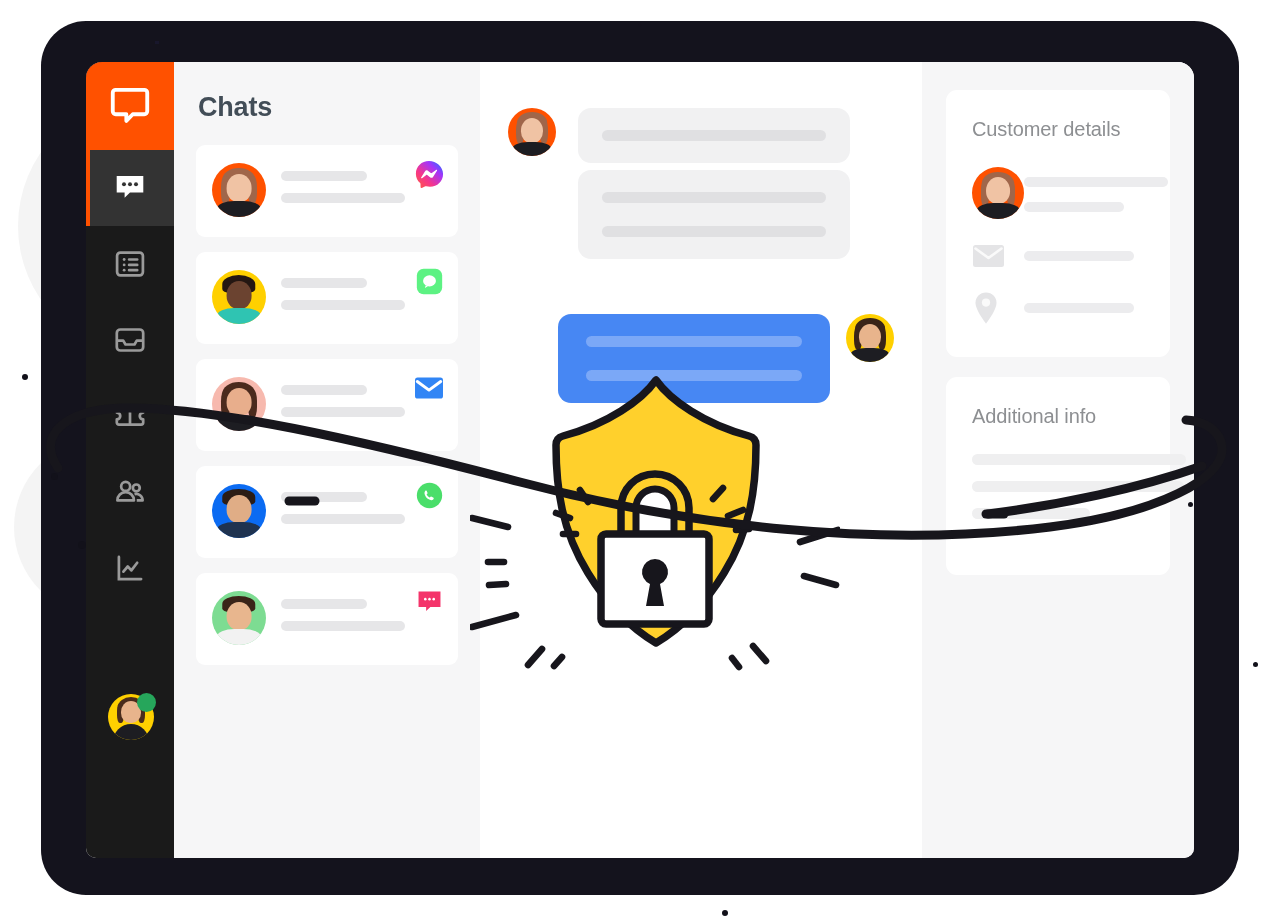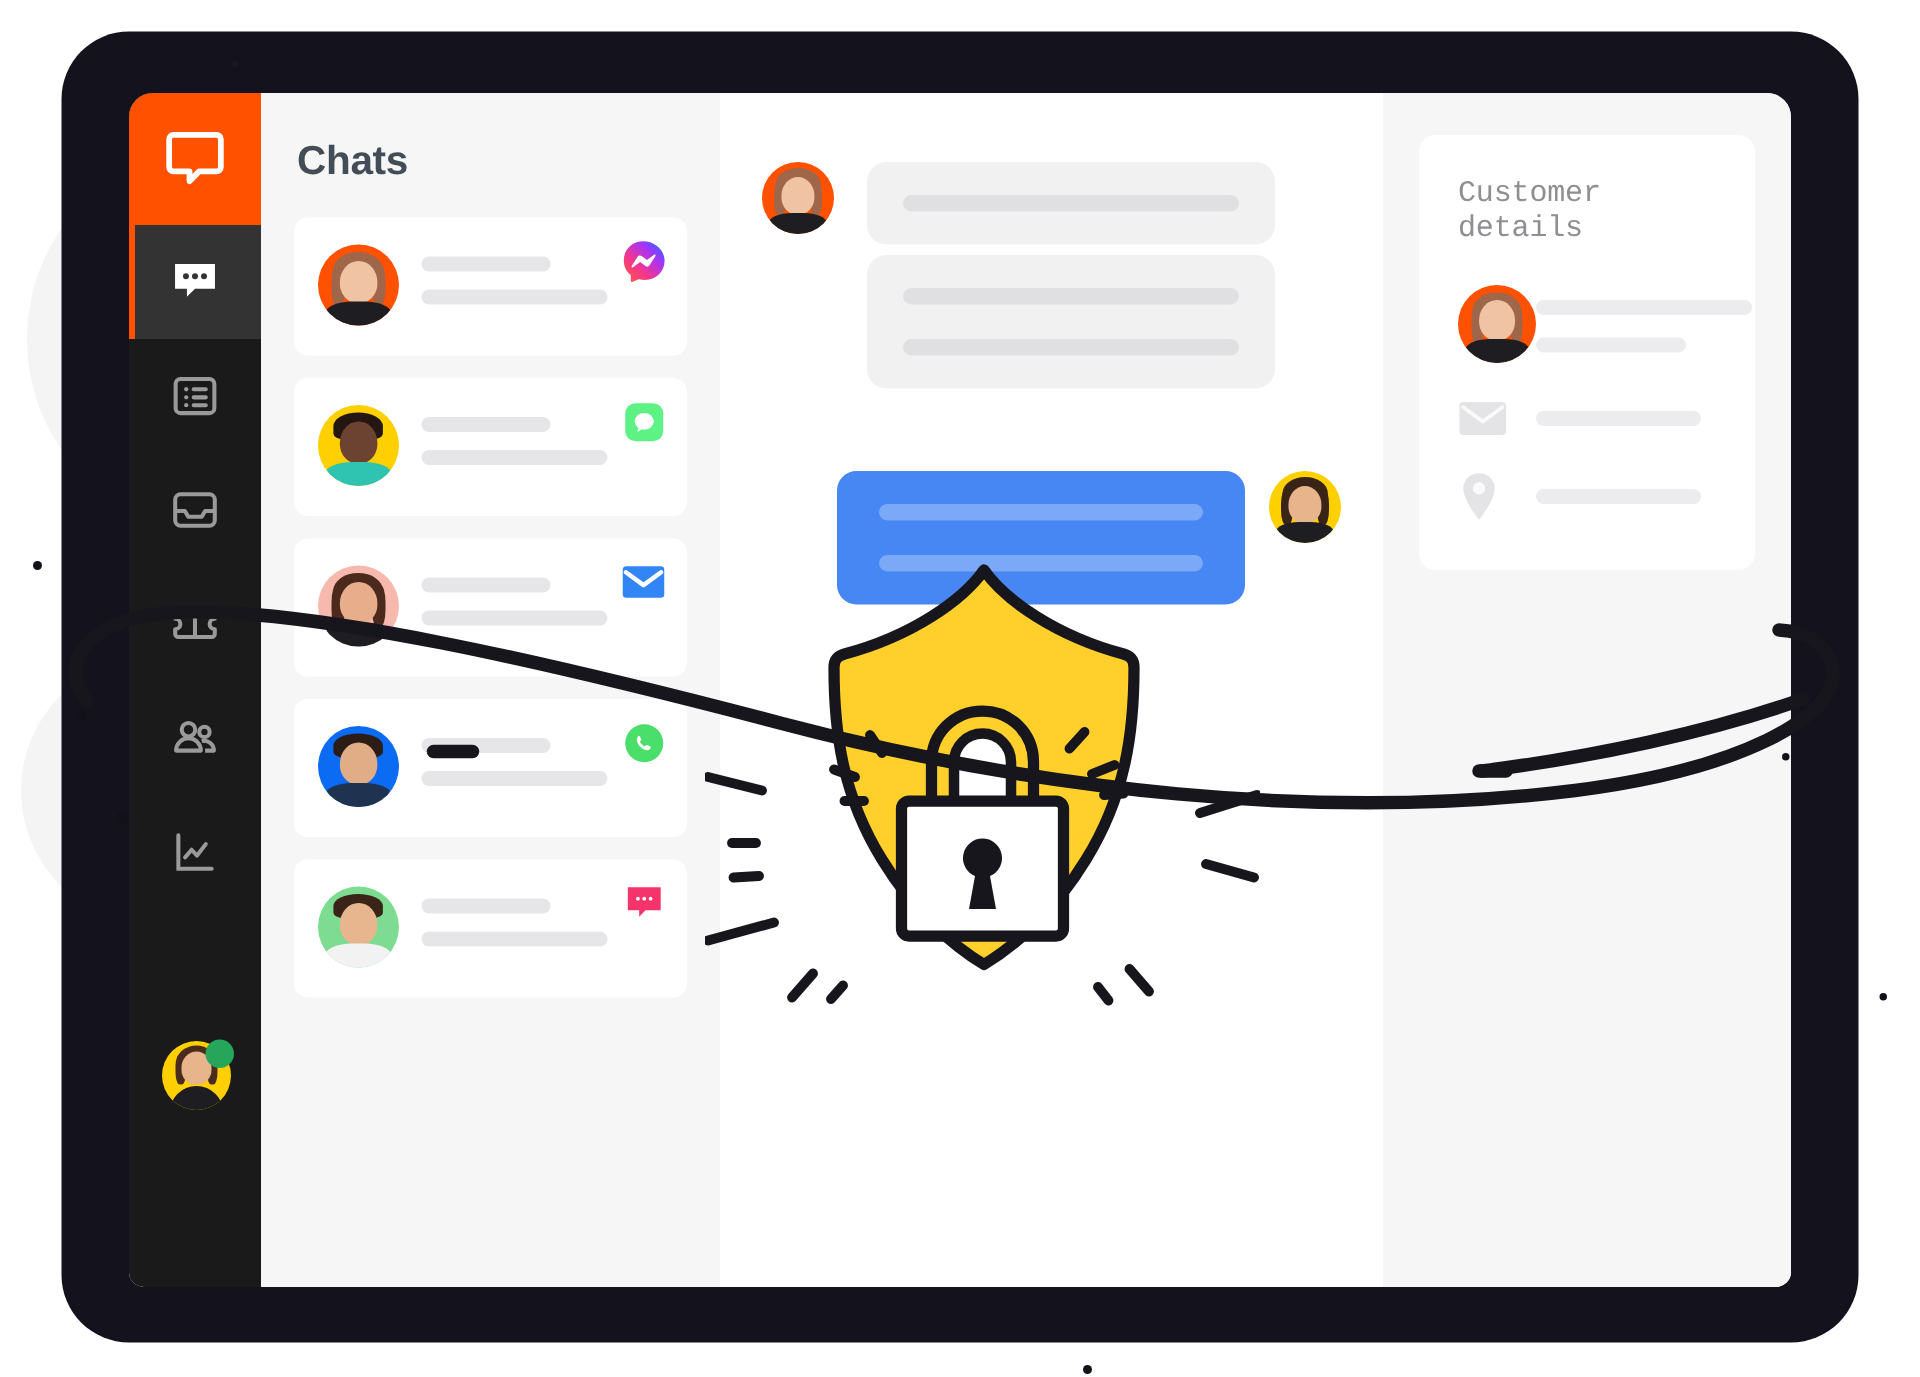--- a/index.html
+++ b/index.html
@@ -217,21 +217,20 @@
     width: 48px; height: 48px; border-radius: 50%;
     margin-left: 16px; flex: 0 0 48px; overflow: hidden; position: relative;
   }
 
   
   #details-col {
     width: 272px; flex: 0 0 272px;
     background: #f6f6f7;
     padding: 28px 24px;
     overflow: hidden;
-    font-family: Liberation Mono, monospace;
   }
   .detail-card {
     background: #ffffff;
     border-radius: 11px;
     padding: 28px 26px;
     margin-bottom: 20px;
   }
   .detail-title {
     font-size: 20px; font-weight: 500; color: #8d8f92;
     margin-bottom: 26px; letter-spacing: -0.1px;
@@ -572,20 +571,28 @@
               <circle cx="14" cy="11.6" r="4.1" fill="#fafafa"></circle>
             </svg>
           </div>
           <div class="detail-lines">
             <div class="ph" style="width:110px"></div>
           </div>
         </div>
       </div>
 
 
+      <div class="detail-card" style="padding-bottom:56px">
+        <div class="detail-title">Additional info</div>
+        <div class="stack-lines">
+          <div class="ph" style="width:214px"></div>
+          <div class="ph" style="width:212px"></div>
+          <div class="ph" style="width:118px"></div>
+        </div>
+      </div>
     </aside>
   </div>
 
   <svg id="shield-illustration" viewBox="0 0 370 330">
     <g>
       <path d="M186 14c-14 20-48 44-93 56-5 1.4-7 4-7 9 0 44 6 86 32 128 22 36 48 58 68 70 20-12 46-34 68-70 26-42 32-84 32-128 0-5-2-7.6-7-9-45-12-79-36-93-56z" fill="#ffd02c" stroke="#17161c" stroke-width="7.5" stroke-linejoin="round" stroke-linecap="round"></path>
     </g>
     <g>
       <path d="M151 170v-28c0-19 15-34 34-34s34 15 34 34v28" fill="none" stroke="#17161c" stroke-width="7.5" stroke-linecap="round" stroke-linejoin="round"></path>
       <path d="M166 170v-28a19 19 0 0138 0v28" fill="#ffffff" stroke="#17161c" stroke-width="7" stroke-linejoin="round"></path>

